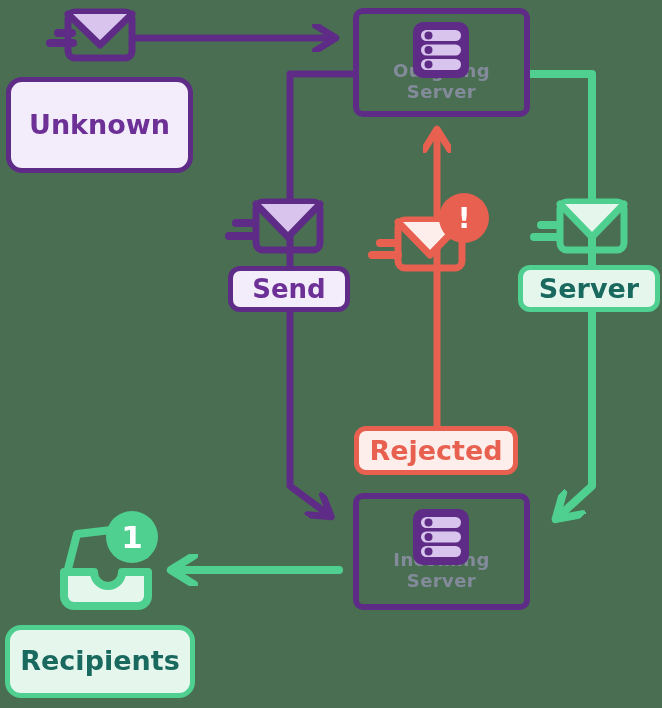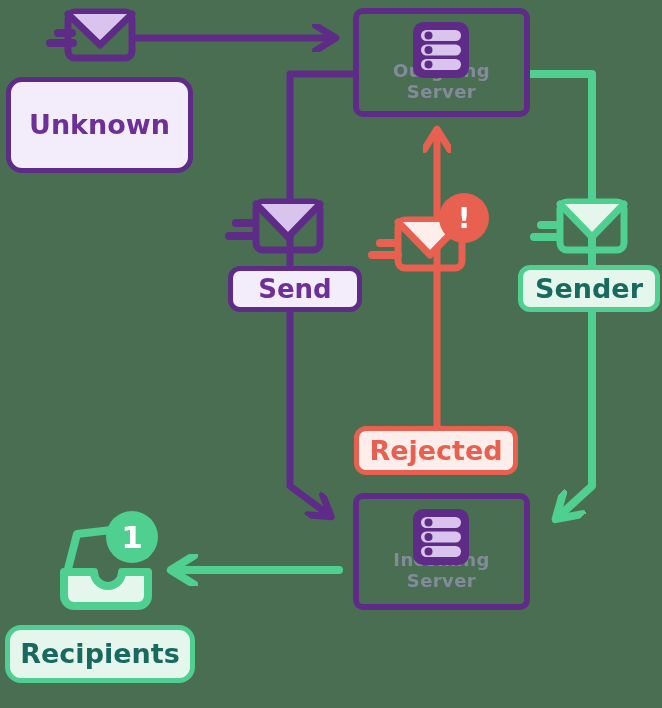--- a/index.html
+++ b/index.html
@@ -61,24 +61,24 @@
   .node-server{
     border:6px solid var(--purple);
     background:transparent;
     border-radius:10px;
     justify-content:flex-end;
     color:var(--server_label_gray);
     font-size:18px;
     letter-spacing:0.4px;
   }
   #unknown-sender{left:6px;top:77px;width:187px;height:96px;border-radius:16px;font-size:27px;line-height:1.16;}
-  #send-label{left:228px;top:266px;width:134px;height:46px;border-radius:12px;font-size:26px;}
+  #send-label{left:228px;top:266px;width:122px;height:46px;border-radius:12px;font-size:26px;}
   #rejected-label{left:354px;top:426px;width:164px;height:49px;border-radius:12px;font-size:27px;}
   #resend-label{left:518px;top:265px;width:142px;height:47px;border-radius:12px;font-size:27px;}
-  #recipients-inbox{left:5px;top:625px;width:190px;height:58px;border-radius:16px;font-size:27px;line-height:1.12;}
+  #recipients-inbox{left:5px;top:625px;width:190px;height:73px;border-radius:16px;font-size:27px;line-height:1.12;}
   #outgoing-server{left:353px;top:8px;width:177px;height:109px;padding-bottom:9px;}
   #incoming-server{left:353px;top:493px;width:177px;height:117px;padding-bottom:13px;}
   .overlay-glyph{
     position:absolute;
     display:flex;
     align-items:center;
     justify-content:center;
     color:#ffffff;
     font-weight:700;
     z-index:4;
@@ -126,21 +126,21 @@
 
   <div class="node node-purple" id="send-label">
     <span>Send</span>
   </div>
 
   <div class="node node-red" id="rejected-label">
     <span>Rejected</span>
   </div>
 
   <div class="node node-green" id="resend-label">
-    <span>Sender</span>
+    <span>Server</span>
   </div>
 
   <div class="node node-server" id="incoming-server">
     <span>Incoming Server</span>
   </div>
 
   <div class="node node-green" id="recipients-inbox">
     <span>Recipients</span>
   </div>
 

